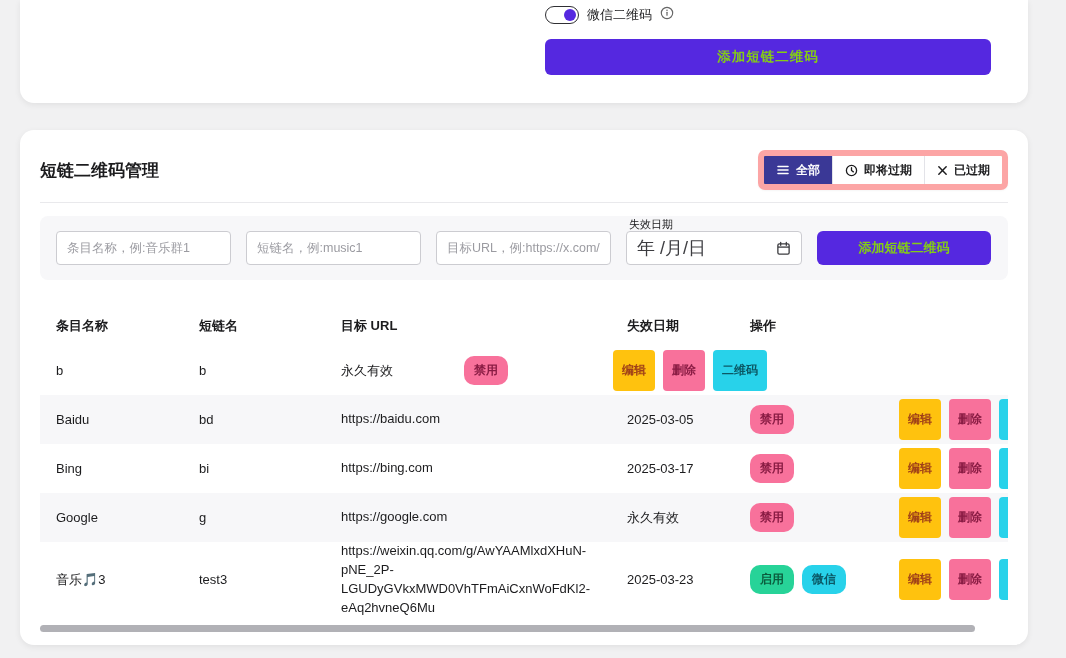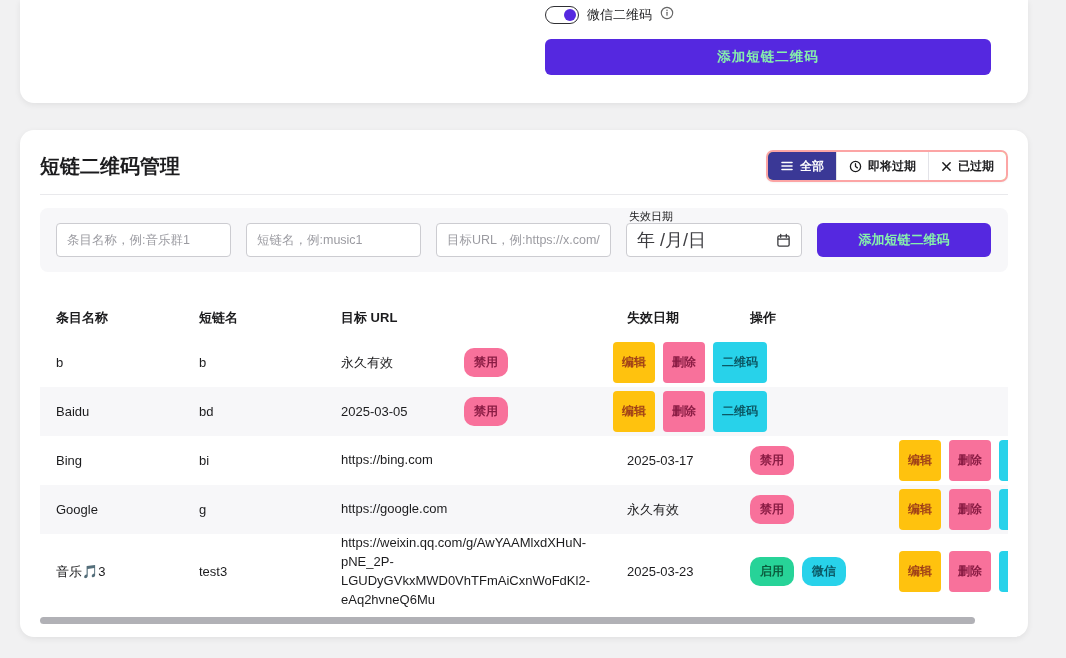--- a/index.html
+++ b/index.html
@@ -17,29 +17,29 @@
   }
   .top-card{position:absolute;left:20px;top:0;width:1008px;height:103px;background:#fff;
     border-radius:0 0 14px 14px;box-shadow:0 2px 6px rgba(0,0,0,.07);}
   .top-inner{position:absolute;left:525px;top:6px;width:446px;}
   .toggle-row{display:flex;align-items:flex-start;gap:8px;height:20px;}
   .toggle{position:relative;width:34px;height:18px;border:1.5px solid #2f2f33;border-radius:10px;
     background:#fff;box-sizing:border-box;cursor:pointer;flex:0 0 auto;}
   .toggle .knob{position:absolute;right:2px;top:1.5px;width:12px;height:12px;border-radius:50%;background:var(--accent);}
   .toggle-label{font-size:13px;}
   .info-ic{display:inline-flex;align-items:center;}
-  .btn-primary{background:var(--accent);color:#86efac;border:none;border-radius:6px;font-weight:700;
+  .btn-primary{background:var(--accent);color:#84cc16;border:none;border-radius:6px;font-weight:700;
     font-family:inherit;cursor:pointer;}
   .btn-big{width:100%;height:36px;margin-top:13px;font-size:13.5px;letter-spacing:1px;}
 
   .main-card{position:absolute;left:20px;top:130px;width:1008px;background:#fff;border-radius:14px;
     box-shadow:0 2px 6px rgba(0,0,0,.07);padding:0 20px 12px;box-sizing:border-box;}
   .card-head{display:flex;align-items:center;justify-content:space-between;padding:20px 0 12px;}
-  .card-head h2{margin:0;font-size:20px;font-weight:700;}
-  .tab-group{display:flex;border:2px solid #fca5a5;border-radius:7px;overflow:hidden;background:#bef264;
+  .card-head h2{margin:0;font-size:17px;font-weight:700;}
+  .tab-group{display:flex;border:6px solid #fca5a5;border-radius:7px;overflow:hidden;background:#bef264;
     box-shadow:0 1px 2px rgba(0,0,0,.04);}
   .tab{display:flex;align-items:center;gap:6px;height:28px;padding:0 12px;font-size:12px;font-weight:700;
     color:#1c1c1e;background:#fff;border:none;border-left:1px solid #e3e3e8;cursor:pointer;font-family:inherit;}
   .tab:first-child{border-left:none;}
   .tab.active{background:var(--tab-active);color:#fff;}
   .tab-ic{display:inline-flex;align-items:center;}
   .divider{height:1px;background:#e9e9ec;}
 
   .filter-bar{margin-top:13px;background:#f7f7f9;border-radius:8px;padding:15px 16px;
     display:flex;align-items:center;gap:15px;}
@@ -169,20 +169,23 @@
           </div>
           <div class="tc c6">
             <button class="act yellow">编辑</button>
             <button class="act pink">删除</button>
             <button class="act cyan">二维码</button>
           </div>
         </div>
         <div class="t-row">
           <div class="tc c1">Baidu</div>
           <div class="tc c2">bd</div>
+          <div class="tc c3">
+            <span>https://baidu.com</span>
+          </div>
           <div class="tc c4">2025-03-05</div>
           <div class="tc c5">
             <button class="badge pink">禁用</button>
           </div>
           <div class="tc c6">
             <button class="act yellow">编辑</button>
             <button class="act pink">删除</button>
             <button class="act cyan">二维码</button>
           </div>
         </div>

